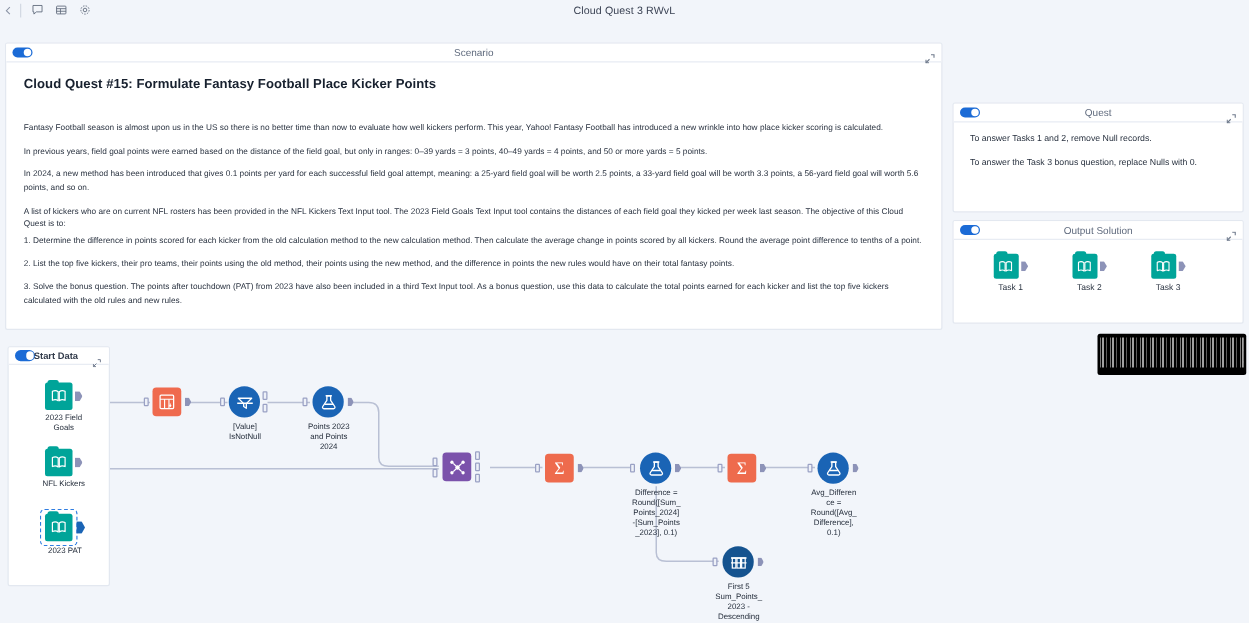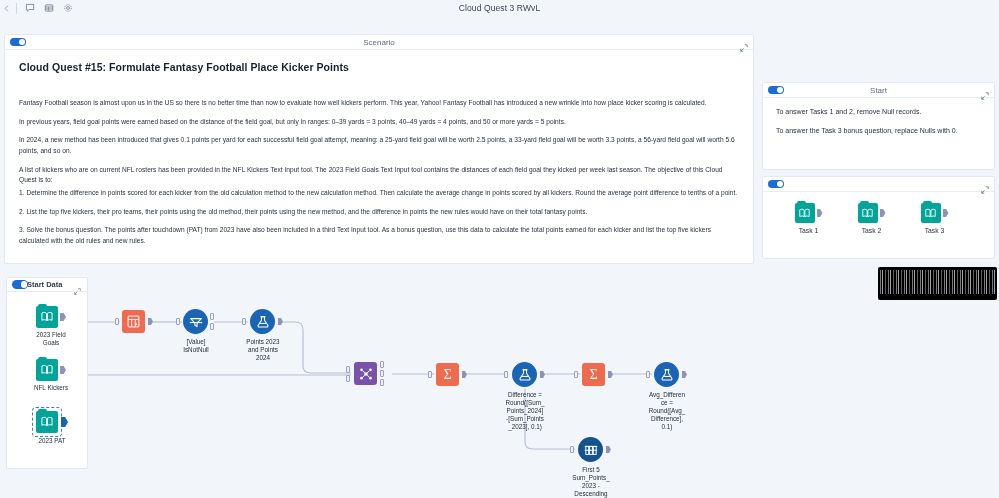--- a/index.html
+++ b/index.html
@@ -223,40 +223,41 @@
     <div class="scenario-p">2. List the top five kickers, their pro teams, their points using the old method, their points using the new method, and the difference in points the new rules would have on their total fantasy points.</div>
     <div class="scenario-p">3. Solve the bonus question. The points after touchdown (PAT) from 2023 have also been included in a third Text Input tool. As a bonus question, use this data to calculate the total points earned for each kicker and list the top five kickers calculated with the old rules and new rules.</div>
   </div>
 </div>
 
 <div class="panel" id="hint-panel">
   <div class="panel-head">
     <div class="toggle">
         <span class="knob-glyph">0</span>
       </div>
-    <div class="panel-title">Start</div>
+    <div class="panel-title">Quest</div>
     <div class="expand-icon">
       <svg width="8" height="8" viewBox="0 0 10 10">
         <path d="M6 1h3v3" fill="none" stroke="#6f7a8c" stroke-width="1.1"></path>
         <path d="M4 9H1V6" fill="none" stroke="#6f7a8c" stroke-width="1.1"></path>
         <path d="M1 9 L4.5 5.5" stroke="#6f7a8c" stroke-width="1.1"></path>
       </svg>
     </div>
   </div>
   <div class="hint-body">
     <div class="hint-p">To answer Tasks 1 and 2, remove Null records.</div>
     <div class="hint-p">To answer the Task 3 bonus question, replace Nulls with 0.</div>
   </div>
 </div>
 
 <div class="panel" id="output-panel">
   <div class="panel-head">
     <div class="toggle">
         <span class="knob-glyph">0</span>
       </div>
+    <div class="panel-title">Output Solution</div>
     <div class="expand-icon">
       <svg width="8" height="8" viewBox="0 0 10 10">
         <path d="M6 1h3v3" fill="none" stroke="#6f7a8c" stroke-width="1.1"></path>
         <path d="M4 9H1V6" fill="none" stroke="#6f7a8c" stroke-width="1.1"></path>
         <path d="M1 9 L4.5 5.5" stroke="#6f7a8c" stroke-width="1.1"></path>
       </svg>
     </div>
   </div>
   <div class="output-body">
     <div class="out-task">

